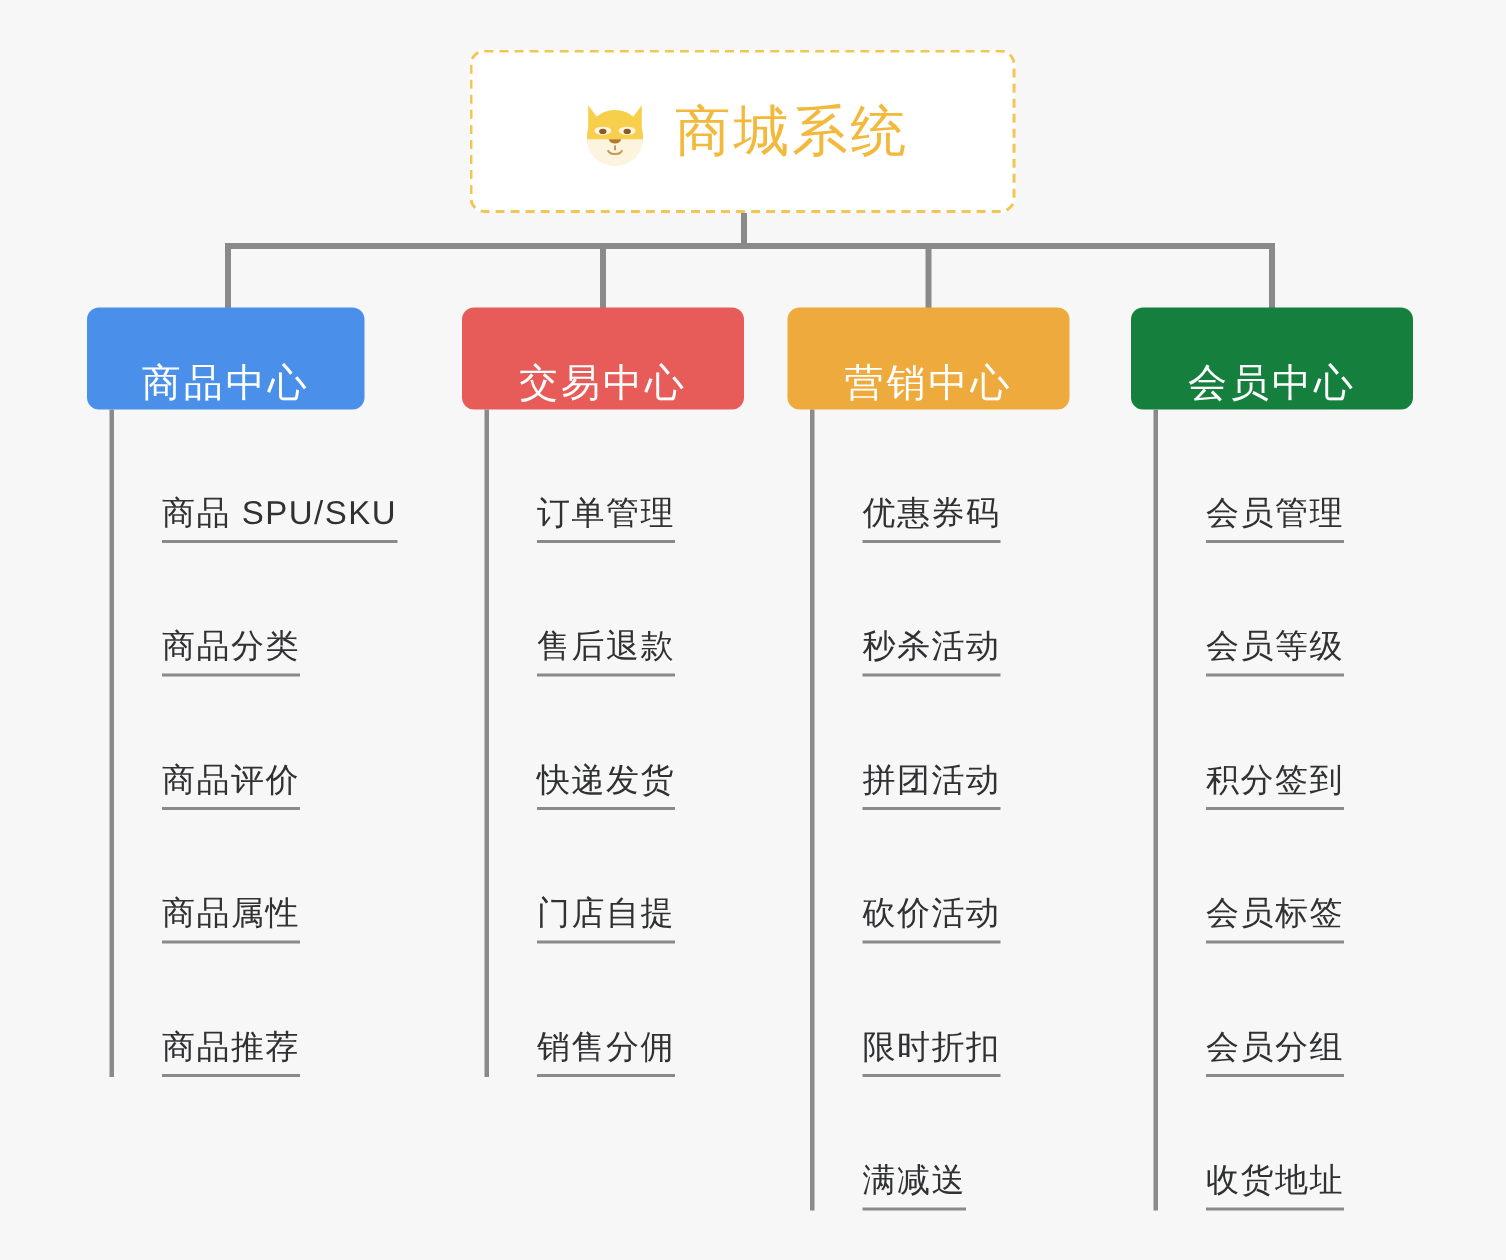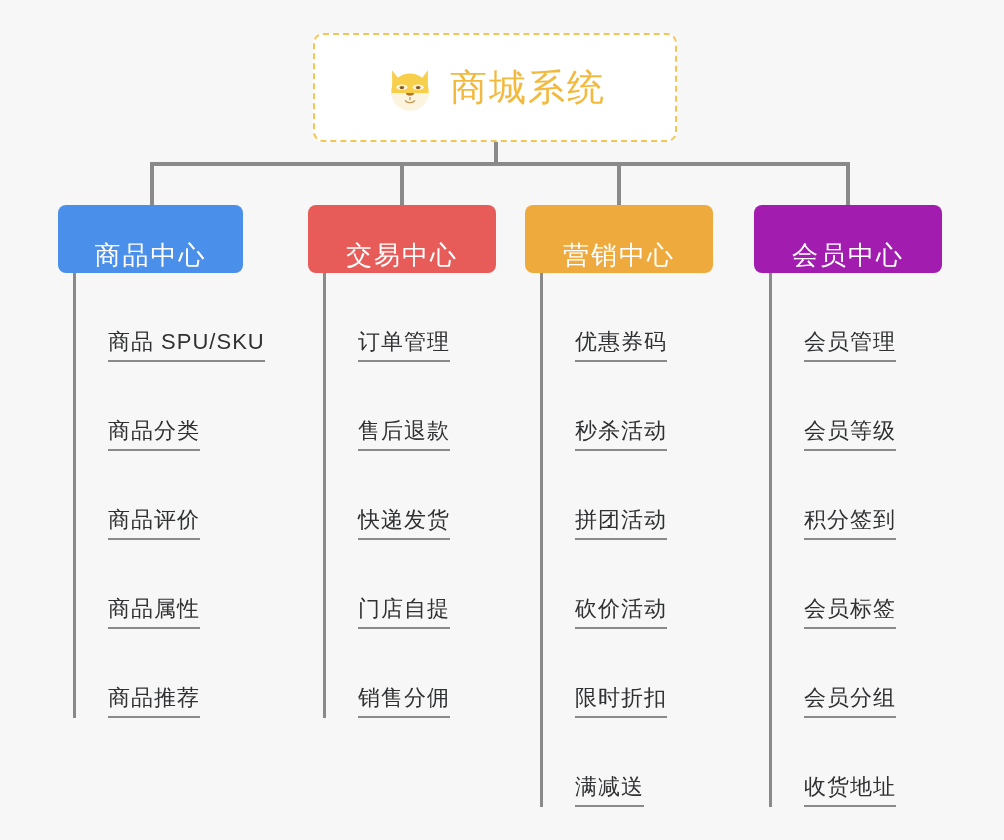--- a/index.html
+++ b/index.html
@@ -250,21 +250,21 @@
         </div>
       <div class="leaf">
           <span class="leaf-inner">
             <span class="leaf-label">满减送</span>
           </span>
         </div>
     </div>
   </div>
 
   <div class="column c3">
-    <div class="cat-card w-std" style="background: #a21caf;">
+    <div class="cat-card w-std" style="background: #15803d;">
       <span>会员中心</span>
     </div>
     <div class="leaves">
       <div class="leaf">
           <span class="leaf-inner">
             <span class="leaf-label">会员管理</span>
           </span>
         </div>
       <div class="leaf">
           <span class="leaf-inner">

